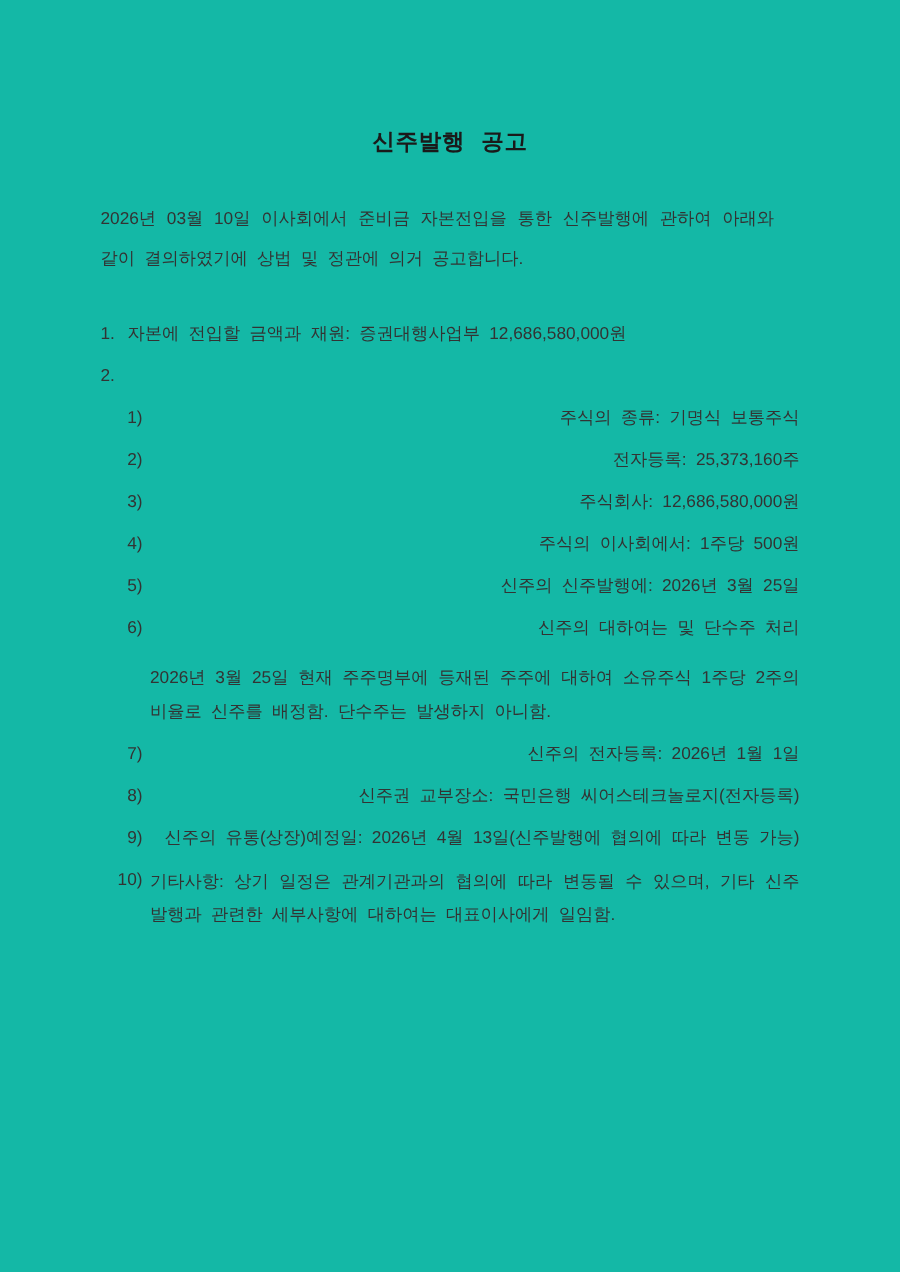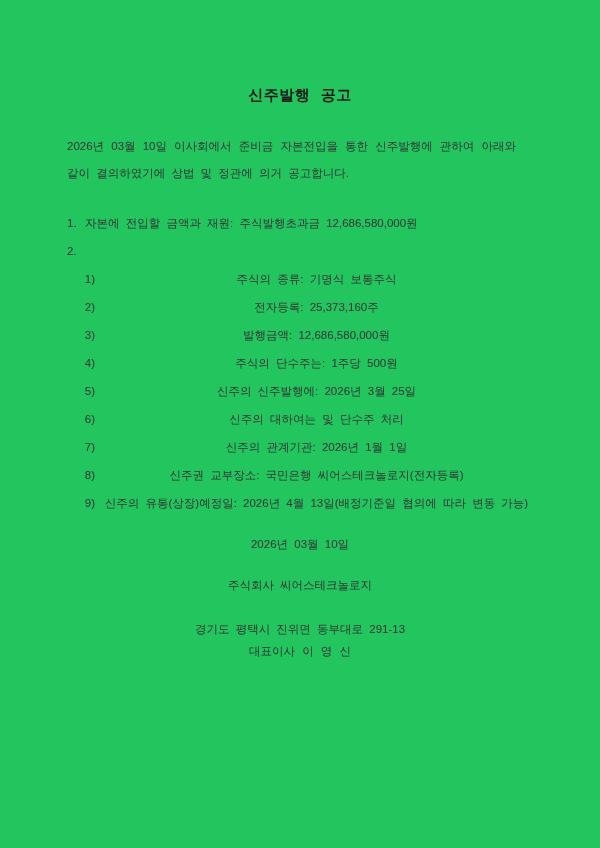--- a/index.html
+++ b/index.html
@@ -13,21 +13,21 @@
     overflow: hidden;
     font-family: "Liberation Sans", "DejaVu Sans", sans-serif;
     color: #333333;
     font-size: 11.5px;
   }
   .doc {
     box-sizing: border-box;
     width: 600px;
     height: 848px;
     padding: 86px 67px 0 67px;
-    background: #22c55e;
+    background: #14b8a6;
   }
   .title {
     margin: 0 0 29px 0;
     text-align: center;
     font-size: 15px;
     font-weight: 700;
     color: #1a1a1a;
     word-spacing: 6px;
     letter-spacing: 0.5px;
     line-height: 18px;
@@ -59,21 +59,21 @@
     line-height: 13px;
     margin-bottom: 15px;
     word-spacing: 3px;
   }
   .sub .no {
     flex: 0 0 18px;
     text-align: right;
   }
   .sub .txt {
     flex: 1 1 auto;
-    text-align: center;
+    text-align: right;
   }
   .sub.wrap .txt {
     text-align: justify;
     line-height: 22px;
     margin-top: -4px;
   }
   .sub-detail {
     margin: 3px 0 10px 23px;
     text-align: justify;
     line-height: 23px;
@@ -105,78 +105,77 @@
 <body>
 
 <div class="doc">
 
   <h1 class="title">신주발행  공고</h1>
 
   <p class="intro">2026년 03월 10일 이사회에서 준비금 자본전입을 통한 신주발행에 관하여 아래와 같이 결의하였기에 상법 및 정관에 의거 공고합니다.</p>
 
   <div class="item">
     <span class="no">1.</span>
-    <span class="txt">자본에 전입할 금액과 재원: 주식발행초과금 12,686,580,000원</span>
+    <span class="txt">자본에 전입할 금액과 재원: 증권대행사업부 12,686,580,000원</span>
   </div>
 
   <div class="item">
     <span class="no">2.</span>
   </div>
 
   <div class="subs">
 
     <div class="sub">
       <span class="no">1)</span>
       <span class="txt">주식의 종류: 기명식 보통주식</span>
     </div>
 
     <div class="sub">
       <span class="no">2)</span>
       <span class="txt">전자등록: 25,373,160주</span>
     </div>
 
     <div class="sub">
       <span class="no">3)</span>
-      <span class="txt">발행금액: 12,686,580,000원</span>
+      <span class="txt">주식회사: 12,686,580,000원</span>
     </div>
 
     <div class="sub">
       <span class="no">4)</span>
-      <span class="txt">주식의 단수주는: 1주당  500원</span>
+      <span class="txt">주식의 이사회에서: 1주당  500원</span>
     </div>
 
     <div class="sub">
       <span class="no">5)</span>
       <span class="txt">신주의 신주발행에: 2026년 3월 25일</span>
     </div>
 
     <div class="sub">
       <span class="no">6)</span>
       <span class="txt">신주의 대하여는 및 단수주 처리</span>
     </div>
 
+    <p class="sub-detail">2026년 3월 25일 현재 주주명부에 등재된 주주에 대하여 소유주식 1주당 2주의 비율로 신주를 배정함. 단수주는 발생하지 아니함.</p>
 
     <div class="sub">
       <span class="no">7)</span>
-      <span class="txt">신주의 관계기관: 2026년 1월 1일</span>
+      <span class="txt">신주의 전자등록: 2026년 1월 1일</span>
     </div>
 
     <div class="sub">
       <span class="no">8)</span>
       <span class="txt">신주권 교부장소: 국민은행 씨어스테크놀로지(전자등록)</span>
     </div>
 
     <div class="sub">
       <span class="no">9)</span>
-      <span class="txt">신주의 유통(상장)예정일: 2026년 4월 13일(배정기준일 협의에 따라 변동 가능)</span>
+      <span class="txt">신주의 유통(상장)예정일: 2026년 4월 13일(신주발행에 협의에 따라 변동 가능)</span>
     </div>
 
+    <div class="sub wrap">
+      <span class="no">10)</span>
+      <span class="txt">기타사항: 상기 일정은 관계기관과의 협의에 따라 변동될 수 있으며, 기타 신주 발행과 관련한 세부사항에 대하여는 대표이사에게 일임함.</span>
+    </div>
 
   </div>
 
-  <div class="closing">
-    <div class="date">2026년 03월 10일</div>
-    <div class="company">주식회사 씨어스테크놀로지</div>
-    <div class="address">경기도 평택시 진위면 동부대로 291-13</div>
-    <div class="ceo">대표이사 이 영 신</div>
-  </div>
 
 </div>
 
 </body></html>

